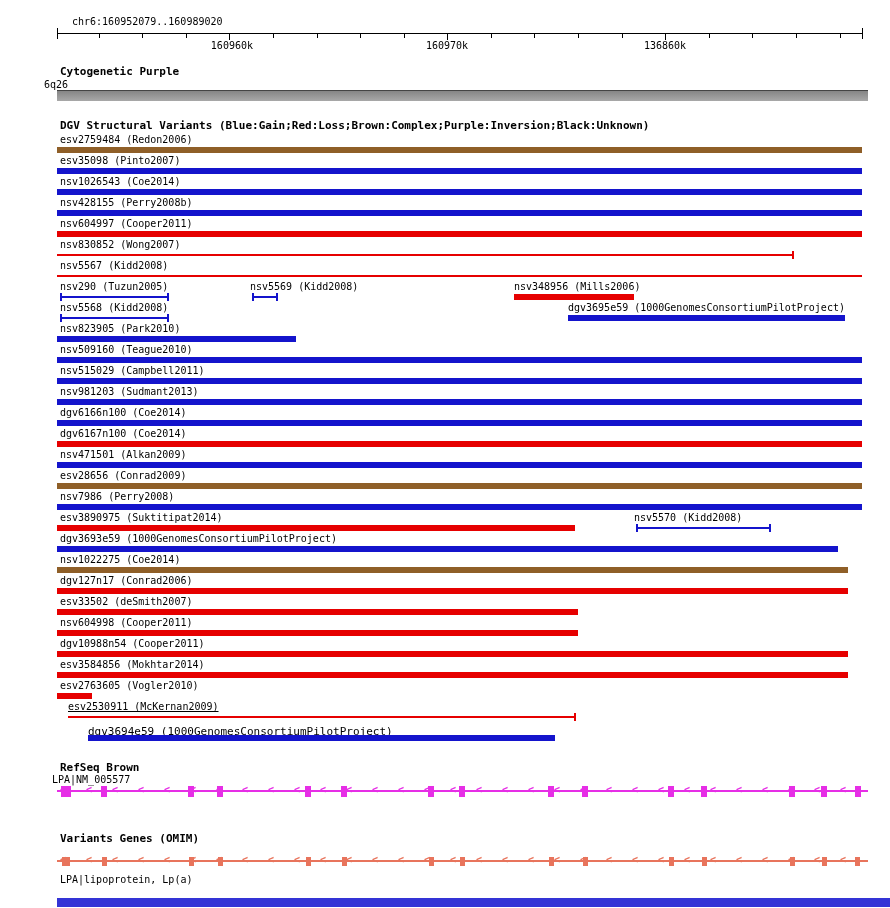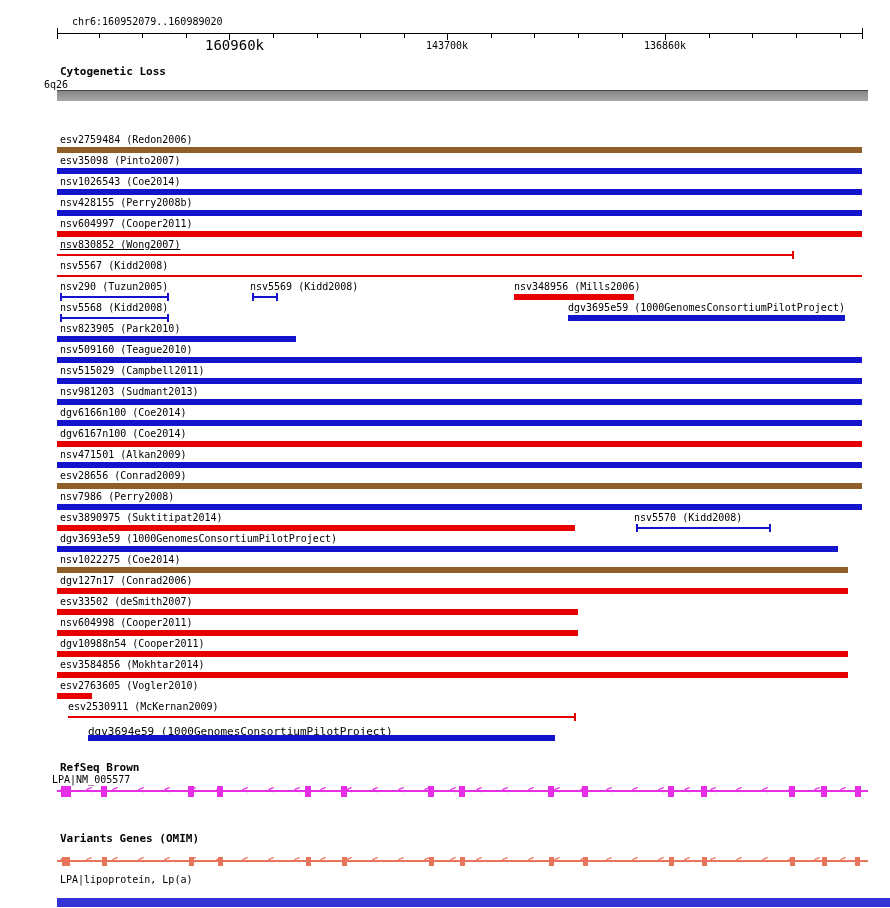--- a/index.html
+++ b/index.html
@@ -29,44 +29,45 @@
       <div class="abs" style="left: 404px; top: 34px; width: 1px; height: 4px; background: rgb(0, 0, 0);"></div>
       <div class="abs" style="left: 491px; top: 34px; width: 1px; height: 4px; background: rgb(0, 0, 0);"></div>
       <div class="abs" style="left: 534px; top: 34px; width: 1px; height: 4px; background: rgb(0, 0, 0);"></div>
       <div class="abs" style="left: 578px; top: 34px; width: 1px; height: 4px; background: rgb(0, 0, 0);"></div>
       <div class="abs" style="left: 622px; top: 34px; width: 1px; height: 4px; background: rgb(0, 0, 0);"></div>
       <div class="abs" style="left: 709px; top: 34px; width: 1px; height: 4px; background: rgb(0, 0, 0);"></div>
       <div class="abs" style="left: 752px; top: 34px; width: 1px; height: 4px; background: rgb(0, 0, 0);"></div>
       <div class="abs" style="left: 796px; top: 34px; width: 1px; height: 4px; background: rgb(0, 0, 0);"></div>
       <div class="abs" style="left: 840px; top: 34px; width: 1px; height: 4px; background: rgb(0, 0, 0);"></div>
       <div class="abs" style="left: 229px; top: 34px; width: 1px; height: 6px; background: rgb(0, 0, 0);"></div>
-      <div class="abs" style="left: 205px; top: 40px; width: 48px; text-align: left; font-size: 14px; line-height: 11px;">160960k</div>
+      <div class="abs" style="left: 205px; top: 40px; width: 48px; text-align: right; font-size: 10px; line-height: 11px;">160960k</div>
       <div class="abs" style="left: 447px; top: 34px; width: 1px; height: 6px; background: rgb(0, 0, 0);"></div>
-      <div class="abs" style="left: 423px; top: 40px; width: 48px; text-align: center; font-size: 10px; line-height: 11px;">143700k</div>
+      <div class="abs" style="left: 423px; top: 40px; width: 48px; text-align: center; font-size: 10px; line-height: 11px;">160970k</div>
       <div class="abs" style="left: 665px; top: 34px; width: 1px; height: 6px; background: rgb(0, 0, 0);"></div>
       <div class="abs" style="left: 641px; top: 40px; width: 48px; text-align: center; font-size: 10px; line-height: 11px;">136860k</div>
     </div>
 
-  <div class="txt bold" style="left:60px;top:66px">Cytogenetic Loss</div>
+  <div class="txt bold" style="left:60px;top:66px">Cytogenetic Purple</div>
   <div class="txt" style="left:44px;top:79px">6q26</div>
   <div class="abs" style="left:57px;top:90px;width:811px;height:10px;background:linear-gradient(#858585,#a8a8a8);border-top:1px solid #444;"></div>
 
+  <div class="txt bold" style="left:60px;top:120px">DGV Structural Variants (Blue:Gain;Red:Loss;Brown:Complex;Purple:Inversion;Black:Unknown)</div>
 
   <div id="dgv-rows">
       <div class="abs" style="left: 60px; top: 134px; font-size: 10px; line-height: 11px; white-space: pre;">esv2759484 (Redon2006)</div>
       <div class="abs" style="left: 57px; top: 147px; width: 805px; height: 6px; background: rgb(143, 95, 40);"></div>
       <div class="abs" style="left: 60px; top: 155px; font-size: 10px; line-height: 11px; white-space: pre;">esv35098 (Pinto2007)</div>
       <div class="abs" style="left: 57px; top: 168px; width: 805px; height: 6px; background: rgb(20, 20, 204);"></div>
       <div class="abs" style="left: 60px; top: 176px; font-size: 10px; line-height: 11px; white-space: pre;">nsv1026543 (Coe2014)</div>
       <div class="abs" style="left: 57px; top: 189px; width: 805px; height: 6px; background: rgb(20, 20, 204);"></div>
       <div class="abs" style="left: 60px; top: 197px; font-size: 10px; line-height: 11px; white-space: pre;">nsv428155 (Perry2008b)</div>
       <div class="abs" style="left: 57px; top: 210px; width: 805px; height: 6px; background: rgb(20, 20, 204);"></div>
       <div class="abs" style="left: 60px; top: 218px; font-size: 10px; line-height: 11px; white-space: pre;">nsv604997 (Cooper2011)</div>
       <div class="abs" style="left: 57px; top: 231px; width: 805px; height: 6px; background: rgb(230, 0, 0);"></div>
-      <div class="abs" style="left: 60px; top: 239px; font-size: 10px; line-height: 11px; white-space: pre; text-decoration: underline;">nsv830852 (Wong2007)</div>
+      <div class="abs" style="left: 60px; top: 239px; font-size: 10px; line-height: 11px; white-space: pre;">nsv830852 (Wong2007)</div>
       <div class="abs" style="left: 57px; top: 254px; width: 736px; height: 2px; background: rgb(230, 0, 0);"></div>
       <div class="abs" style="left: 792px; top: 251px; width: 2px; height: 8px; background: rgb(230, 0, 0);"></div>
       <div class="abs" style="left: 60px; top: 260px; font-size: 10px; line-height: 11px; white-space: pre;">nsv5567 (Kidd2008)</div>
       <div class="abs" style="left: 57px; top: 275px; width: 805px; height: 2px; background: rgb(230, 0, 0);"></div>
       <div class="abs" style="left: 60px; top: 281px; font-size: 10px; line-height: 11px; white-space: pre;">nsv290 (Tuzun2005)</div>
       <div class="abs" style="left: 60px; top: 296px; width: 108px; height: 2px; background: rgb(20, 20, 204);"></div>
       <div class="abs" style="left: 60px; top: 293px; width: 2px; height: 8px; background: rgb(20, 20, 204);"></div>
       <div class="abs" style="left: 167px; top: 293px; width: 2px; height: 8px; background: rgb(20, 20, 204);"></div>
       <div class="abs" style="left: 250px; top: 281px; font-size: 10px; line-height: 11px; white-space: pre;">nsv5569 (Kidd2008)</div>
       <div class="abs" style="left: 252px; top: 296px; width: 25px; height: 2px; background: rgb(20, 20, 204);"></div>
@@ -113,21 +114,21 @@
       <div class="abs" style="left: 60px; top: 596px; font-size: 10px; line-height: 11px; white-space: pre;">esv33502 (deSmith2007)</div>
       <div class="abs" style="left: 57px; top: 609px; width: 521px; height: 6px; background: rgb(230, 0, 0);"></div>
       <div class="abs" style="left: 60px; top: 617px; font-size: 10px; line-height: 11px; white-space: pre;">nsv604998 (Cooper2011)</div>
       <div class="abs" style="left: 57px; top: 630px; width: 521px; height: 6px; background: rgb(230, 0, 0);"></div>
       <div class="abs" style="left: 60px; top: 638px; font-size: 10px; line-height: 11px; white-space: pre;">dgv10988n54 (Cooper2011)</div>
       <div class="abs" style="left: 57px; top: 651px; width: 791px; height: 6px; background: rgb(230, 0, 0);"></div>
       <div class="abs" style="left: 60px; top: 659px; font-size: 10px; line-height: 11px; white-space: pre;">esv3584856 (Mokhtar2014)</div>
       <div class="abs" style="left: 57px; top: 672px; width: 791px; height: 6px; background: rgb(230, 0, 0);"></div>
       <div class="abs" style="left: 60px; top: 680px; font-size: 10px; line-height: 11px; white-space: pre;">esv2763605 (Vogler2010)</div>
       <div class="abs" style="left: 57px; top: 693px; width: 35px; height: 6px; background: rgb(230, 0, 0);"></div>
-      <div class="abs" style="left: 68px; top: 701px; font-size: 10px; line-height: 11px; white-space: pre;">esv2530911 (McKernan2009)</div>
+      <div class="abs" style="left: 68px; top: 701px; font-size: 10px; line-height: 11px; white-space: pre; text-decoration: underline;">esv2530911 (McKernan2009)</div>
       <div class="abs" style="left: 68px; top: 716px; width: 507px; height: 2px; background: rgb(230, 0, 0);"></div>
       <div class="abs" style="left: 574px; top: 713px; width: 2px; height: 8px; background: rgb(230, 0, 0);"></div>
       <div class="abs" style="left: 88px; top: 726px; font-size: 11px; line-height: 11px; white-space: pre;">dgv3694e59 (1000GenomesConsortiumPilotProject)</div>
       <div class="abs" style="left: 88px; top: 735px; width: 467px; height: 6px; background: rgb(20, 20, 204);"></div>
     </div>
 
   <div class="txt bold" style="left:60px;top:762px">RefSeq Brown</div>
   <div class="txt" style="left:52px;top:774px">LPA|NM_005577</div>
   <div id="refseq-gene">
       <div class="abs" style="left: 57px; top: 790px; width: 811px; height: 2px; background: rgb(230, 46, 230);"></div>

